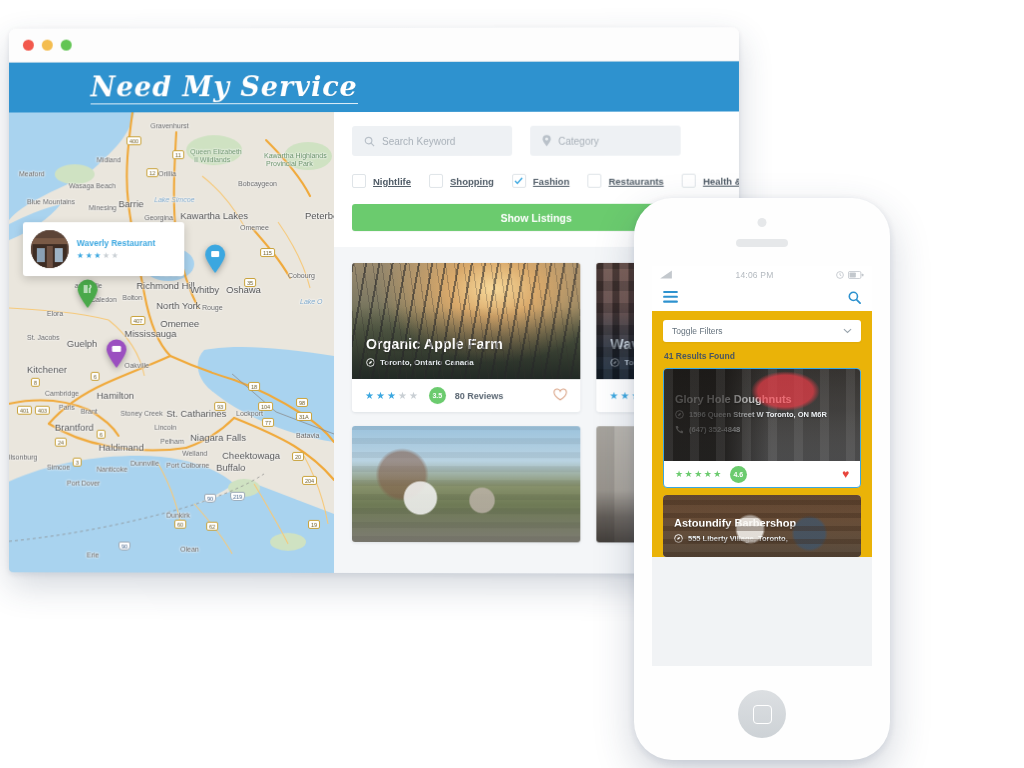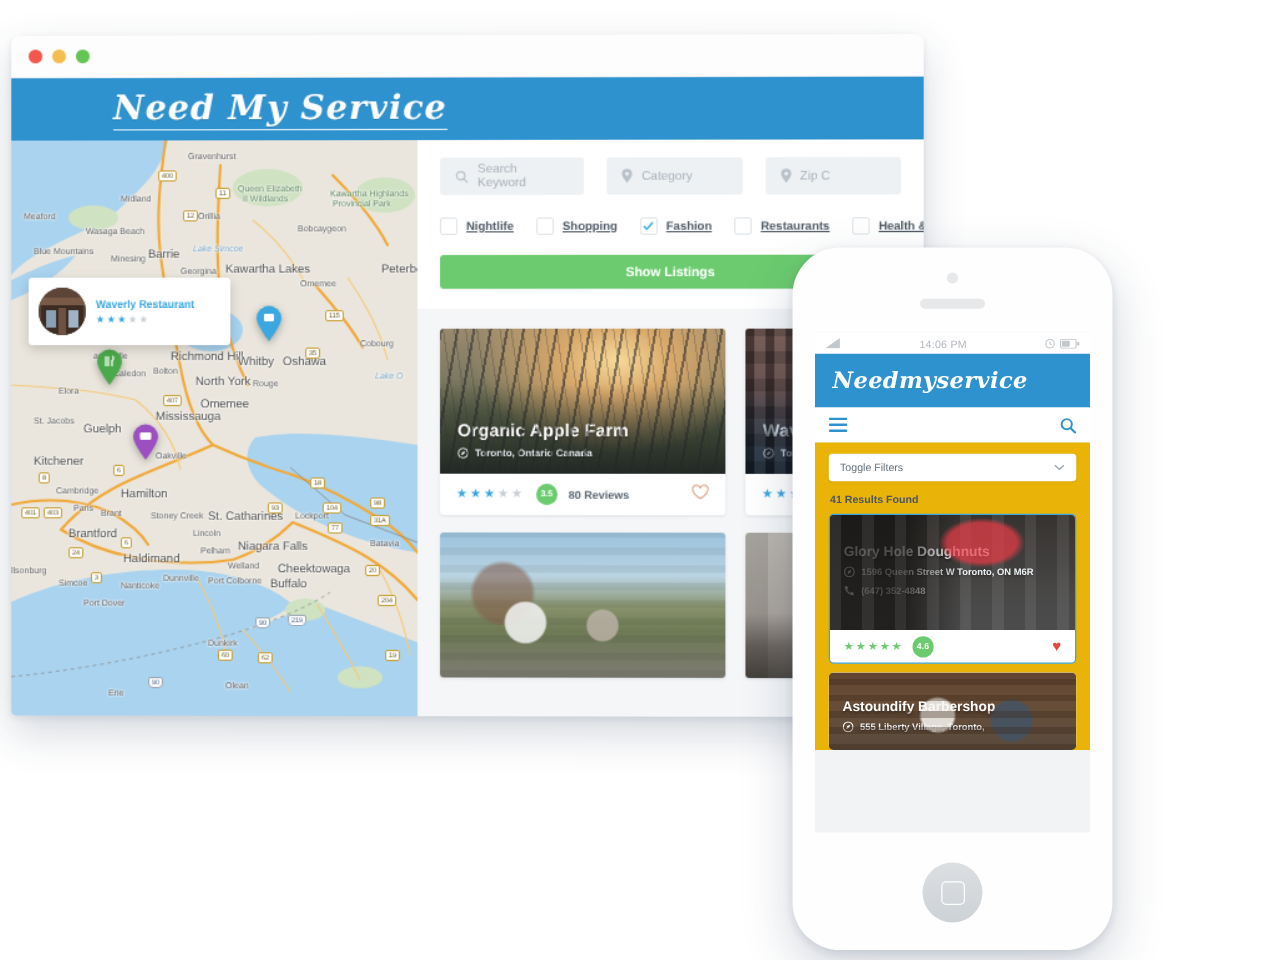--- a/index.html
+++ b/index.html
@@ -484,27 +484,20 @@
             </svg>
             <span>Search Keyword</span>
           </div>
           <div class="field" id="field-category">
             <svg width="9" height="12" viewBox="0 0 10 13">
               <path d="M5,12.5 C5,12.5 9.5,7 9.5,4.7 A4.5,4.5 0 1,0 0.5,4.7 C0.5,7 5,12.5 5,12.5 Z" fill="#b9c1c9"></path>
               <circle cx="5" cy="4.6" r="1.6" fill="#eef1f4"></circle>
             </svg>
             <span>Category</span>
           </div>
-          <div class="field" id="field-zip">
-            <svg width="9" height="12" viewBox="0 0 10 13">
-              <path d="M5,12.5 C5,12.5 9.5,7 9.5,4.7 A4.5,4.5 0 1,0 0.5,4.7 C0.5,7 5,12.5 5,12.5 Z" fill="#b9c1c9"></path>
-              <circle cx="5" cy="4.6" r="1.6" fill="#eef1f4"></circle>
-            </svg>
-            <span>Zip C</span>
-          </div>
         </div>
 
         <div id="filter-row">
           <div class="check-item">
             <span class="checkbox">
               
             </span>
             <span class="check-label">Nightlife</span>
           </div>
           <div class="check-item">
@@ -621,23 +614,20 @@
         <circle cx="4.5" cy="4.5" r="3.8" fill="none" stroke="#c3c8cd" stroke-width="1"></circle>
         <path d="M4.5,2.4 L4.5,4.6 L6,5.4" stroke="#c3c8cd" stroke-width="1" fill="none"></path>
       </svg>
       <svg width="16" height="8" viewBox="0 0 18 9">
         <rect x="0.5" y="0.5" width="14" height="8" rx="1.6" fill="none" stroke="#c3c8cd"></rect>
         <rect x="1.8" y="1.8" width="7" height="5.4" rx=".8" fill="#c3c8cd"></rect>
         <rect x="15.4" y="3" width="2" height="3" rx=".6" fill="#c3c8cd"></rect>
       </svg>
     </div>
 
-    <div id="phone-header">
-      <span id="phone-logo">Needmyservice</span>
-    </div>
 
     <div id="phone-navbar">
       <svg width="15" height="12" viewBox="0 0 16 13">
         <rect y="0" width="16" height="2.2" rx="1" fill="#2e92cf"></rect>
         <rect y="5.2" width="16" height="2.2" rx="1" fill="#2e92cf"></rect>
         <rect y="10.4" width="16" height="2.2" rx="1" fill="#2e92cf"></rect>
       </svg>
       <svg width="13" height="13" viewBox="0 0 14 14">
         <circle cx="5.8" cy="5.8" r="4.4" fill="none" stroke="#2e92cf" stroke-width="1.7"></circle>
         <line x1="9.2" y1="9.2" x2="13" y2="13" stroke="#2e92cf" stroke-width="1.9" stroke-linecap="round"></line>

